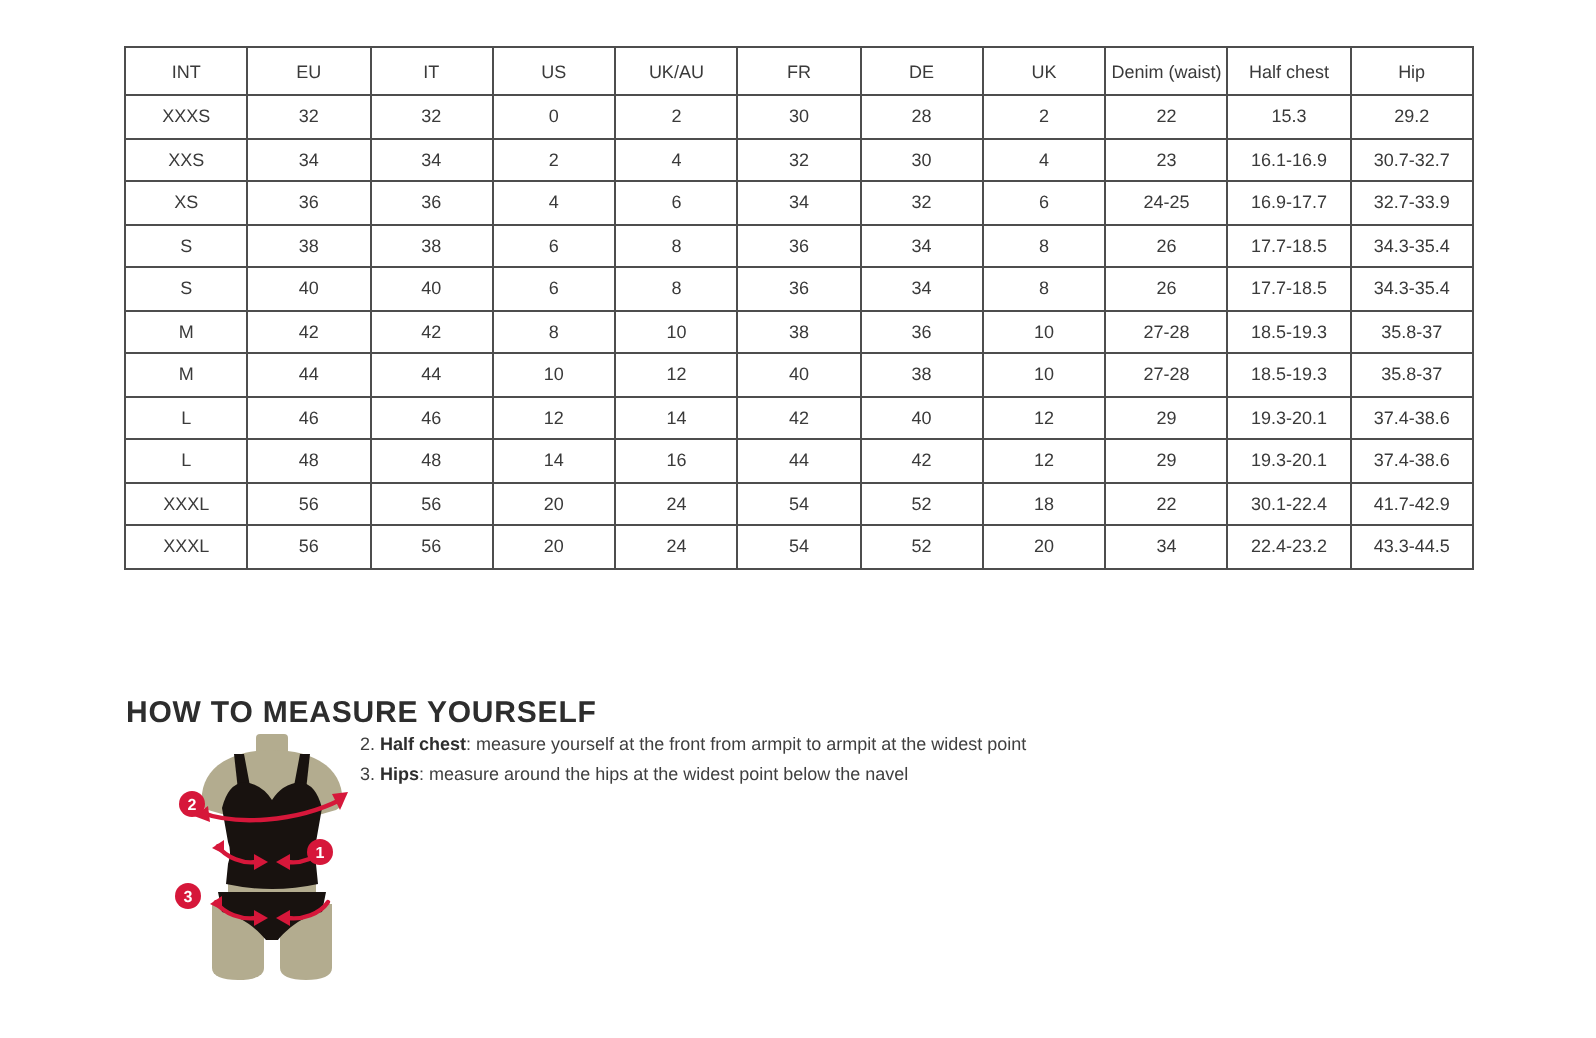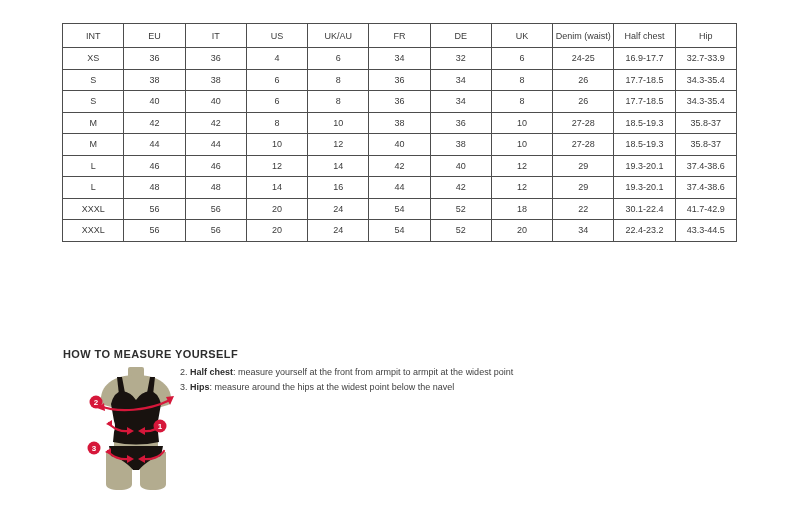--- a/index.html
+++ b/index.html
@@ -20,21 +20,21 @@
     font-size: 9px; font-weight: normal;
     color: #3a3a3a; text-align: center; vertical-align: middle;
     padding: 0; white-space: nowrap; overflow: hidden;
   }
   table.size-table th { height: 23px; }
   table.size-table td { height: 20.5px; }
 
   
   .measure-heading {
     position: absolute; left: 63px; top: 348px; margin: 0;
-    font-size: 11px; font-weight: bold; letter-spacing: 0.4px;
+    font-size: 15px; font-weight: bold; letter-spacing: 0.4px;
     color: #2d2d2d;
   }
   .figure-wrap { position: absolute; left: 84px; top: 366px; width: 104px; height: 130px; }
   ol.measure-steps {
     position: absolute; left: 180px; top: 368px; margin: 0; padding: 0;
     list-style: none; width: 420px;
   }
   ol.measure-steps li {
     font-size: 9px; color: #3f3f3f; line-height: 9px; margin-bottom: 6px;
   }
@@ -57,20 +57,46 @@
           <th>FR</th>
           <th>DE</th>
           <th>UK</th>
           <th>Denim (waist)</th>
           <th>Half chest</th>
           <th>Hip</th>
         </tr>
     </thead>
     <tbody>
         <tr>
+          <td>XXXS</td>
+          <td>32</td>
+          <td>32</td>
+          <td>0</td>
+          <td>2</td>
+          <td>30</td>
+          <td>28</td>
+          <td>2</td>
+          <td>22</td>
+          <td>15.3</td>
+          <td>29.2</td>
+        </tr>
+        <tr>
+          <td>XXS</td>
+          <td>34</td>
+          <td>34</td>
+          <td>2</td>
+          <td>4</td>
+          <td>32</td>
+          <td>30</td>
+          <td>4</td>
+          <td>23</td>
+          <td>16.1-16.9</td>
+          <td>30.7-32.7</td>
+        </tr>
+        <tr>
           <td>XS</td>
           <td>36</td>
           <td>36</td>
           <td>4</td>
           <td>6</td>
           <td>34</td>
           <td>32</td>
           <td>6</td>
           <td>24-25</td>
           <td>16.9-17.7</td>

